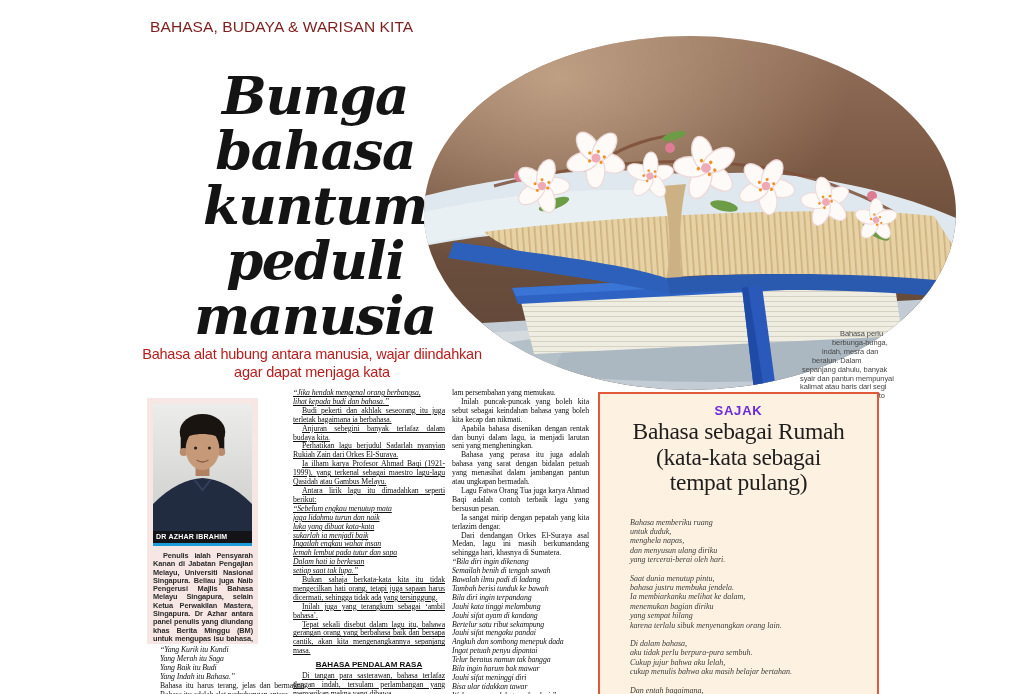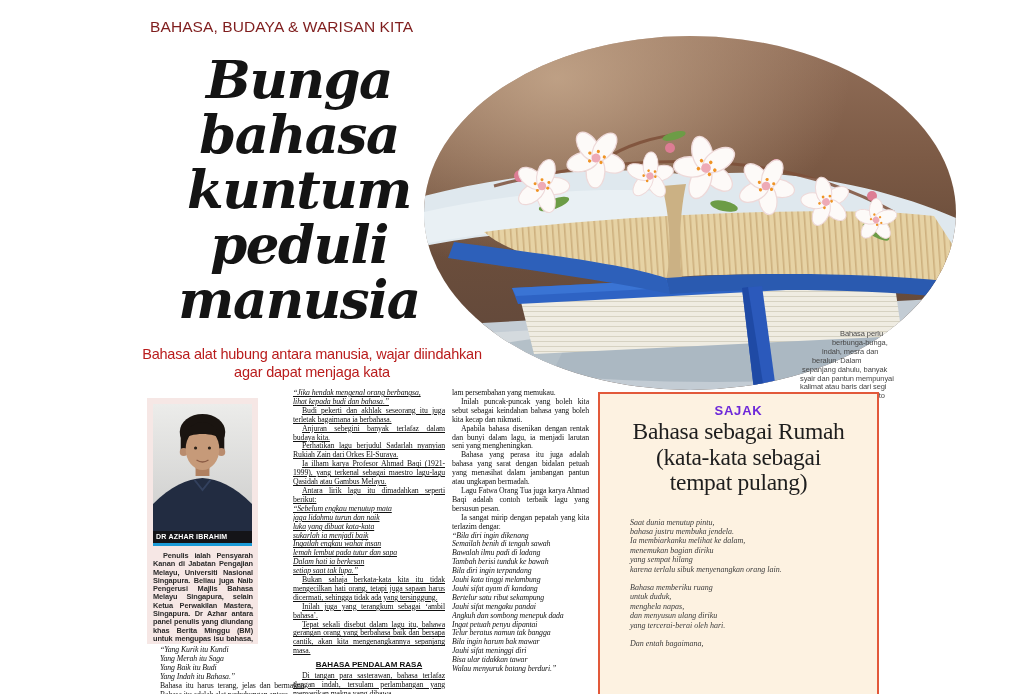--- a/index.html
+++ b/index.html
@@ -4,21 +4,21 @@
 <style>
   html,body{margin:0;padding:0;background:#ffffff;}
   .page{position:relative;width:1024px;height:694px;background:#fff;overflow:hidden;
         font-family:"Liberation Serif",serif;color:#1a1a1a;}
 
   
   .kicker{position:absolute;left:150px;top:18px;font-family:"Liberation Sans",sans-serif;
           font-weight:normal;font-size:15.5px;letter-spacing:0.1px;color:#7f1d1d;}
 
   
-  .headline{position:absolute;left:140px;top:52px;width:318px;margin:0;
+  .headline{position:absolute;left:140px;top:52px;width:318px;margin:16px;
             font-family:"DejaVu Serif",serif;font-style:italic;font-weight:bold;
             font-size:53px;line-height:55px;text-align:center;color:#141414;
             white-space:pre-line;letter-spacing:-1.5px;}
 
   
   .subhead{position:absolute;left:132px;top:346px;width:360px;text-align:center;
            font-family:"Liberation Sans",sans-serif;font-size:14.5px;line-height:17.5px;
            color:#b91c1c;letter-spacing:-0.2px;}
 
   
@@ -240,20 +240,21 @@
       <div class="para h">BAHASA PENDALAM RASA</div>
       <div class="para p">Di tangan para sasterawan, bahasa terlafaz dengan indah, tersulam perlambangan yang menyerikan makna yang dibawa.</div>
     </div>
   <div class="col col3">
       <div class="para c">lam persembahan yang memukau.</div>
       <div class="para p">Inilah puncak-puncak yang boleh kita sebut sebagai keindahan bahasa yang boleh kita kecap dan nikmati.</div>
       <div class="para p">Apabila bahasa disenikan dengan rentak dan bunyi dalam lagu, ia menjadi larutan seni yang mengheningkan.</div>
       <div class="para p">Bahasa yang perasa itu juga adalah bahasa yang sarat dengan bidalan petuah yang menasihat dalam jambangan pantun atau ungkapan bermadah.</div>
       <div class="para p">Lagu Fatwa Orang Tua juga karya Ahmad Baqi adalah contoh terbaik lagu yang bersusun pesan.</div>
       <div class="para p">Ia sangat mirip dengan pepatah yang kita terlazim dengar.</div>
+      <div class="para p">Dari dendangan Orkes El-Suraya asal Medan, lagu ini masih berkumandang sehingga hari, khasnya di Sumatera.</div>
       <div class="para v">“Bila diri ingin dikenang
 Semailah benih di tengah sawah
 Bawalah ilmu padi di ladang
 Tambah berisi tunduk ke bawah
 Bila diri ingin terpandang
 Jauhi kata tinggi melambung
 Jauhi sifat ayam di kandang
 Bertelur satu ribut sekampung
 Jauhi sifat mengaku pandai
 Angkuh dan sombong menepuk dada
@@ -264,28 +265,32 @@
 Bisa ular tidakkan tawar
 Walau menyuruk batang berduri.”</div>
     </div>
 
   <aside class="sajak">
     <div class="sajak-label">SAJAK</div>
     <div class="sajak-title">Bahasa sebagai Rumah
 (kata-kata sebagai
 tempat pulang)</div>
     <div class="sajak-poem">
+        <div class="ln">Bahasa memberiku ruang
+untuk duduk,
+menghela napas,
+dan menyusun ulang diriku
+yang tercerai-berai oleh hari.</div>
         <div class="ln">Saat dunia menutup pintu,
 bahasa justru membuka jendela.
 Ia membiarkanku melihat ke dalam,
 menemukan bagian diriku
 yang sempat hilang
 karena terlalu sibuk menyenangkan orang lain.</div>
-        <div class="ln">Bahasa memberiku ruang
-untuk duduk,
-menghela napas,
-dan menyusun ulang diriku
-yang tercerai-berai oleh hari.</div>
+        <div class="ln">Di dalam bahasa,
+aku tidak perlu berpura-pura sembuh.
+Cukup jujur bahwa aku lelah,
+cukup menulis bahwa aku masih belajar bertahan.</div>
         <div class="ln">Dan entah bagaimana,</div>
       </div>
   </aside>
 
 </div>
 
 </body></html>

